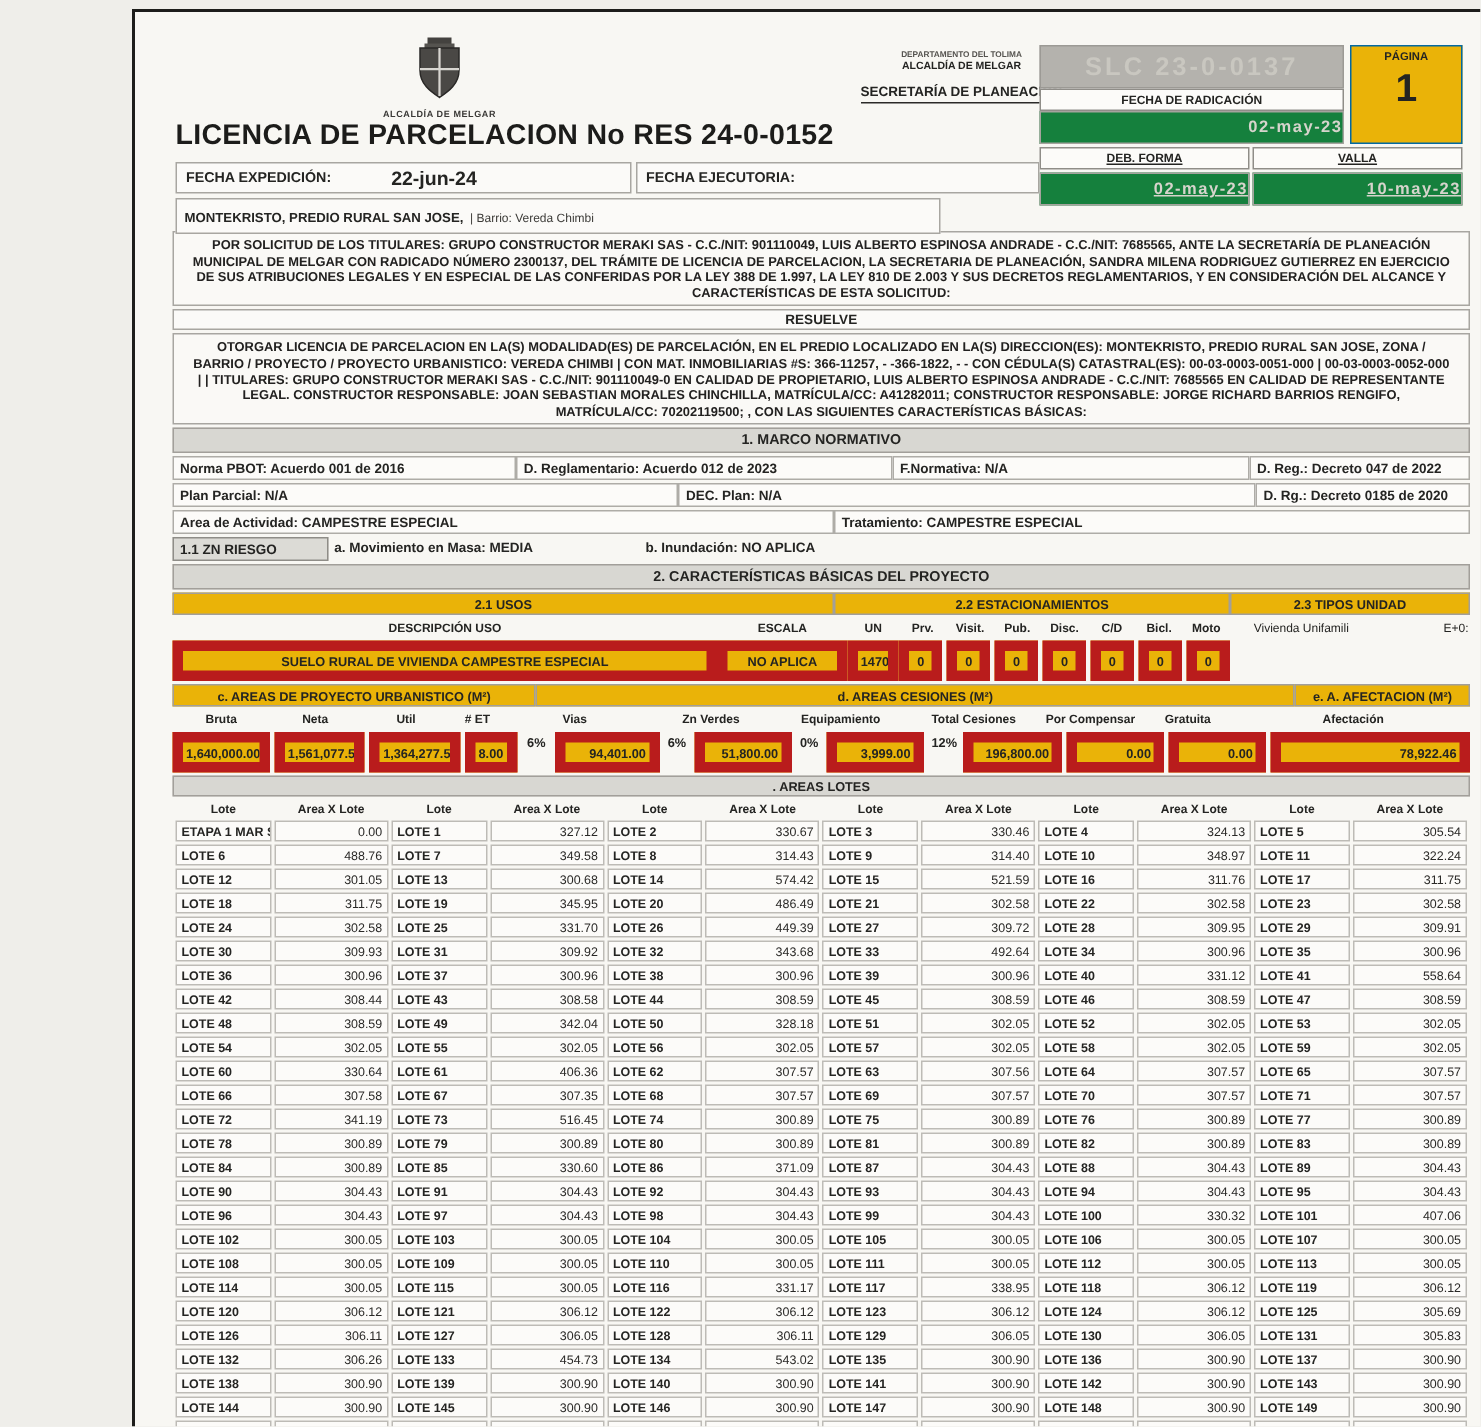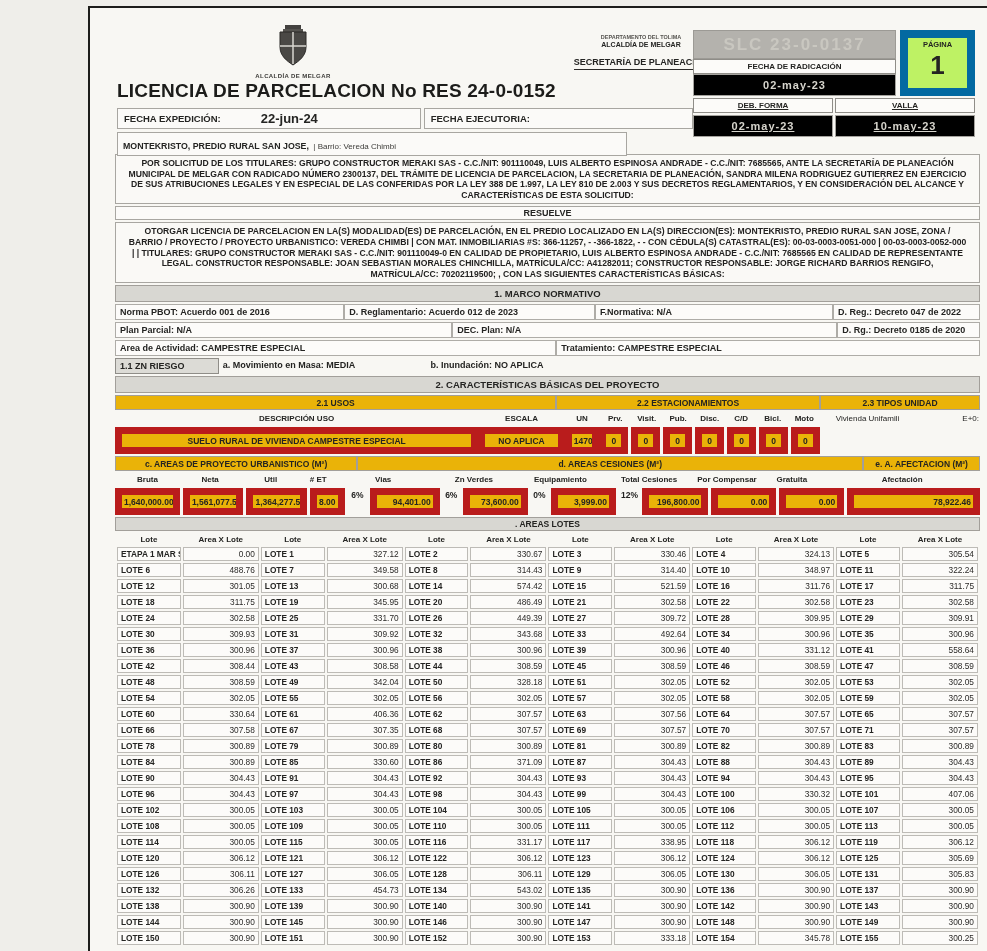--- a/index.html
+++ b/index.html
@@ -15,23 +15,23 @@
   .dept{position:absolute;left:428px;top:26px;width:196px;text-align:center;line-height:1.25;}
   .dept-l1{font-size:5.5px;font-weight:700;color:#55534f;}
   .dept-l2{font-size:7px;font-weight:700;}
   .dept-l3{font-size:9px;font-weight:700;border-bottom:1.5px solid #2b2a28;display:inline-block;padding-bottom:1px;}
   .slc{position:absolute;right:5px;top:22px;width:282px;font-weight:700;}
   .slc-top{display:flex;}
   .slc-left{width:203px;}
   .slc-code{background:#b4b2ad;color:#c9c7c0;font-size:17px;letter-spacing:2px;text-align:center;
             padding:4px 0 3px;border:1px solid #9c9a95;}
   .slc-radlabel{background:#fcfbf9;border:1px solid #8f8d88;font-size:8px;text-align:center;padding:2px 0;}
-  .stamp{background:#000000;color:#d6d4cc;font-size:11px;letter-spacing:1px;text-align:center;
+  .stamp{background:#15803d;color:#d6d4cc;font-size:11px;letter-spacing:1px;text-align:right;
          padding:4px 0;border:1px solid #a5a39e;}
-  .pagina{width:75px;margin-left:4px;border:8px solid #0369a1;background:#bef264;text-align:center;}
+  .pagina{width:75px;margin-left:4px;border:1px solid #0369a1;background:#eab308;text-align:center;}
   .pagina-label{font-size:7.5px;font-weight:700;padding-top:2px;}
   .pagina-num{font-size:26px;font-weight:700;line-height:1.3;}
   .slc-row{display:flex;margin-top:2px;}
   .slc-row>div{flex:1;text-decoration:underline;}
   .lbox{background:#fcfbf9;border:1px solid #8f8d88;font-size:8px;text-align:center;padding:2px 0;}
   .title{position:absolute;left:2px;top:72px;font-size:19px;font-weight:700;letter-spacing:.2px;color:#1c1c1a;}
   .fechas-row{position:absolute;left:2px;top:100px;width:573px;display:flex;}
   .fbox-f{border:1px solid #a8a6a1;background:#fbfaf8;padding:2px 6px;display:flex;align-items:center;}
   .fechas-row .f1{flex:0 0 53%;}
   .fechas-row .f2{flex:0 0 47%;margin-left:3px;}
@@ -217,21 +217,21 @@
       <div class="hcell" style="flex:1">Afectación</div>
     </div>
     <div class="frow" style="gap:3px">
       <div class="dcell num" style="flex:0 0 7.5%">1,640,000.00</div>
       <div class="dcell num" style="flex:0 0 7%">1,561,077.54</div>
       <div class="dcell num" style="flex:0 0 7%">1,364,277.54</div>
       <div class="dcell num" style="flex:0 0 4%">8.00</div>
       <div class="dcell" style="flex:0 0 2.3%;border:none;background:transparent">6%</div>
       <div class="dcell num" style="flex:0 0 8%">94,401.00</div>
       <div class="dcell" style="flex:0 0 2%;border:none;background:transparent">6%</div>
-      <div class="dcell num" style="flex:0 0 7.5%">73,600.00</div>
+      <div class="dcell num" style="flex:0 0 7.5%">51,800.00</div>
       <div class="dcell" style="flex:0 0 2%;border:none;background:transparent">0%</div>
       <div class="dcell num" style="flex:0 0 7.5%">3,999.00</div>
       <div class="dcell" style="flex:0 0 2.3%;border:none;background:transparent">12%</div>
       <div class="dcell num" style="flex:0 0 7.7%">196,800.00</div>
       <div class="dcell num" style="flex:0 0 7.5%">0.00</div>
       <div class="dcell num" style="flex:0 0 7.5%">0.00</div>
       <div class="dcell num" style="flex:1">78,922.46</div>
     </div>
 
     <div class="secbar" style="font-size:8.5px;padding:1px 0">. AREAS LOTES</div>
@@ -415,20 +415,34 @@
             <td class="nm">LOTE 68</td>
             <td class="val">307.57</td>
             <td class="nm">LOTE 69</td>
             <td class="val">307.57</td>
             <td class="nm">LOTE 70</td>
             <td class="val">307.57</td>
             <td class="nm">LOTE 71</td>
             <td class="val">307.57</td>
           </tr>
           <tr>
+            <td class="nm">LOTE 72</td>
+            <td class="val">341.19</td>
+            <td class="nm">LOTE 73</td>
+            <td class="val">516.45</td>
+            <td class="nm">LOTE 74</td>
+            <td class="val">300.89</td>
+            <td class="nm">LOTE 75</td>
+            <td class="val">300.89</td>
+            <td class="nm">LOTE 76</td>
+            <td class="val">300.89</td>
+            <td class="nm">LOTE 77</td>
+            <td class="val">300.89</td>
+          </tr>
+          <tr>
             <td class="nm">LOTE 78</td>
             <td class="val">300.89</td>
             <td class="nm">LOTE 79</td>
             <td class="val">300.89</td>
             <td class="nm">LOTE 80</td>
             <td class="val">300.89</td>
             <td class="nm">LOTE 81</td>
             <td class="val">300.89</td>
             <td class="nm">LOTE 82</td>
             <td class="val">300.89</td>

